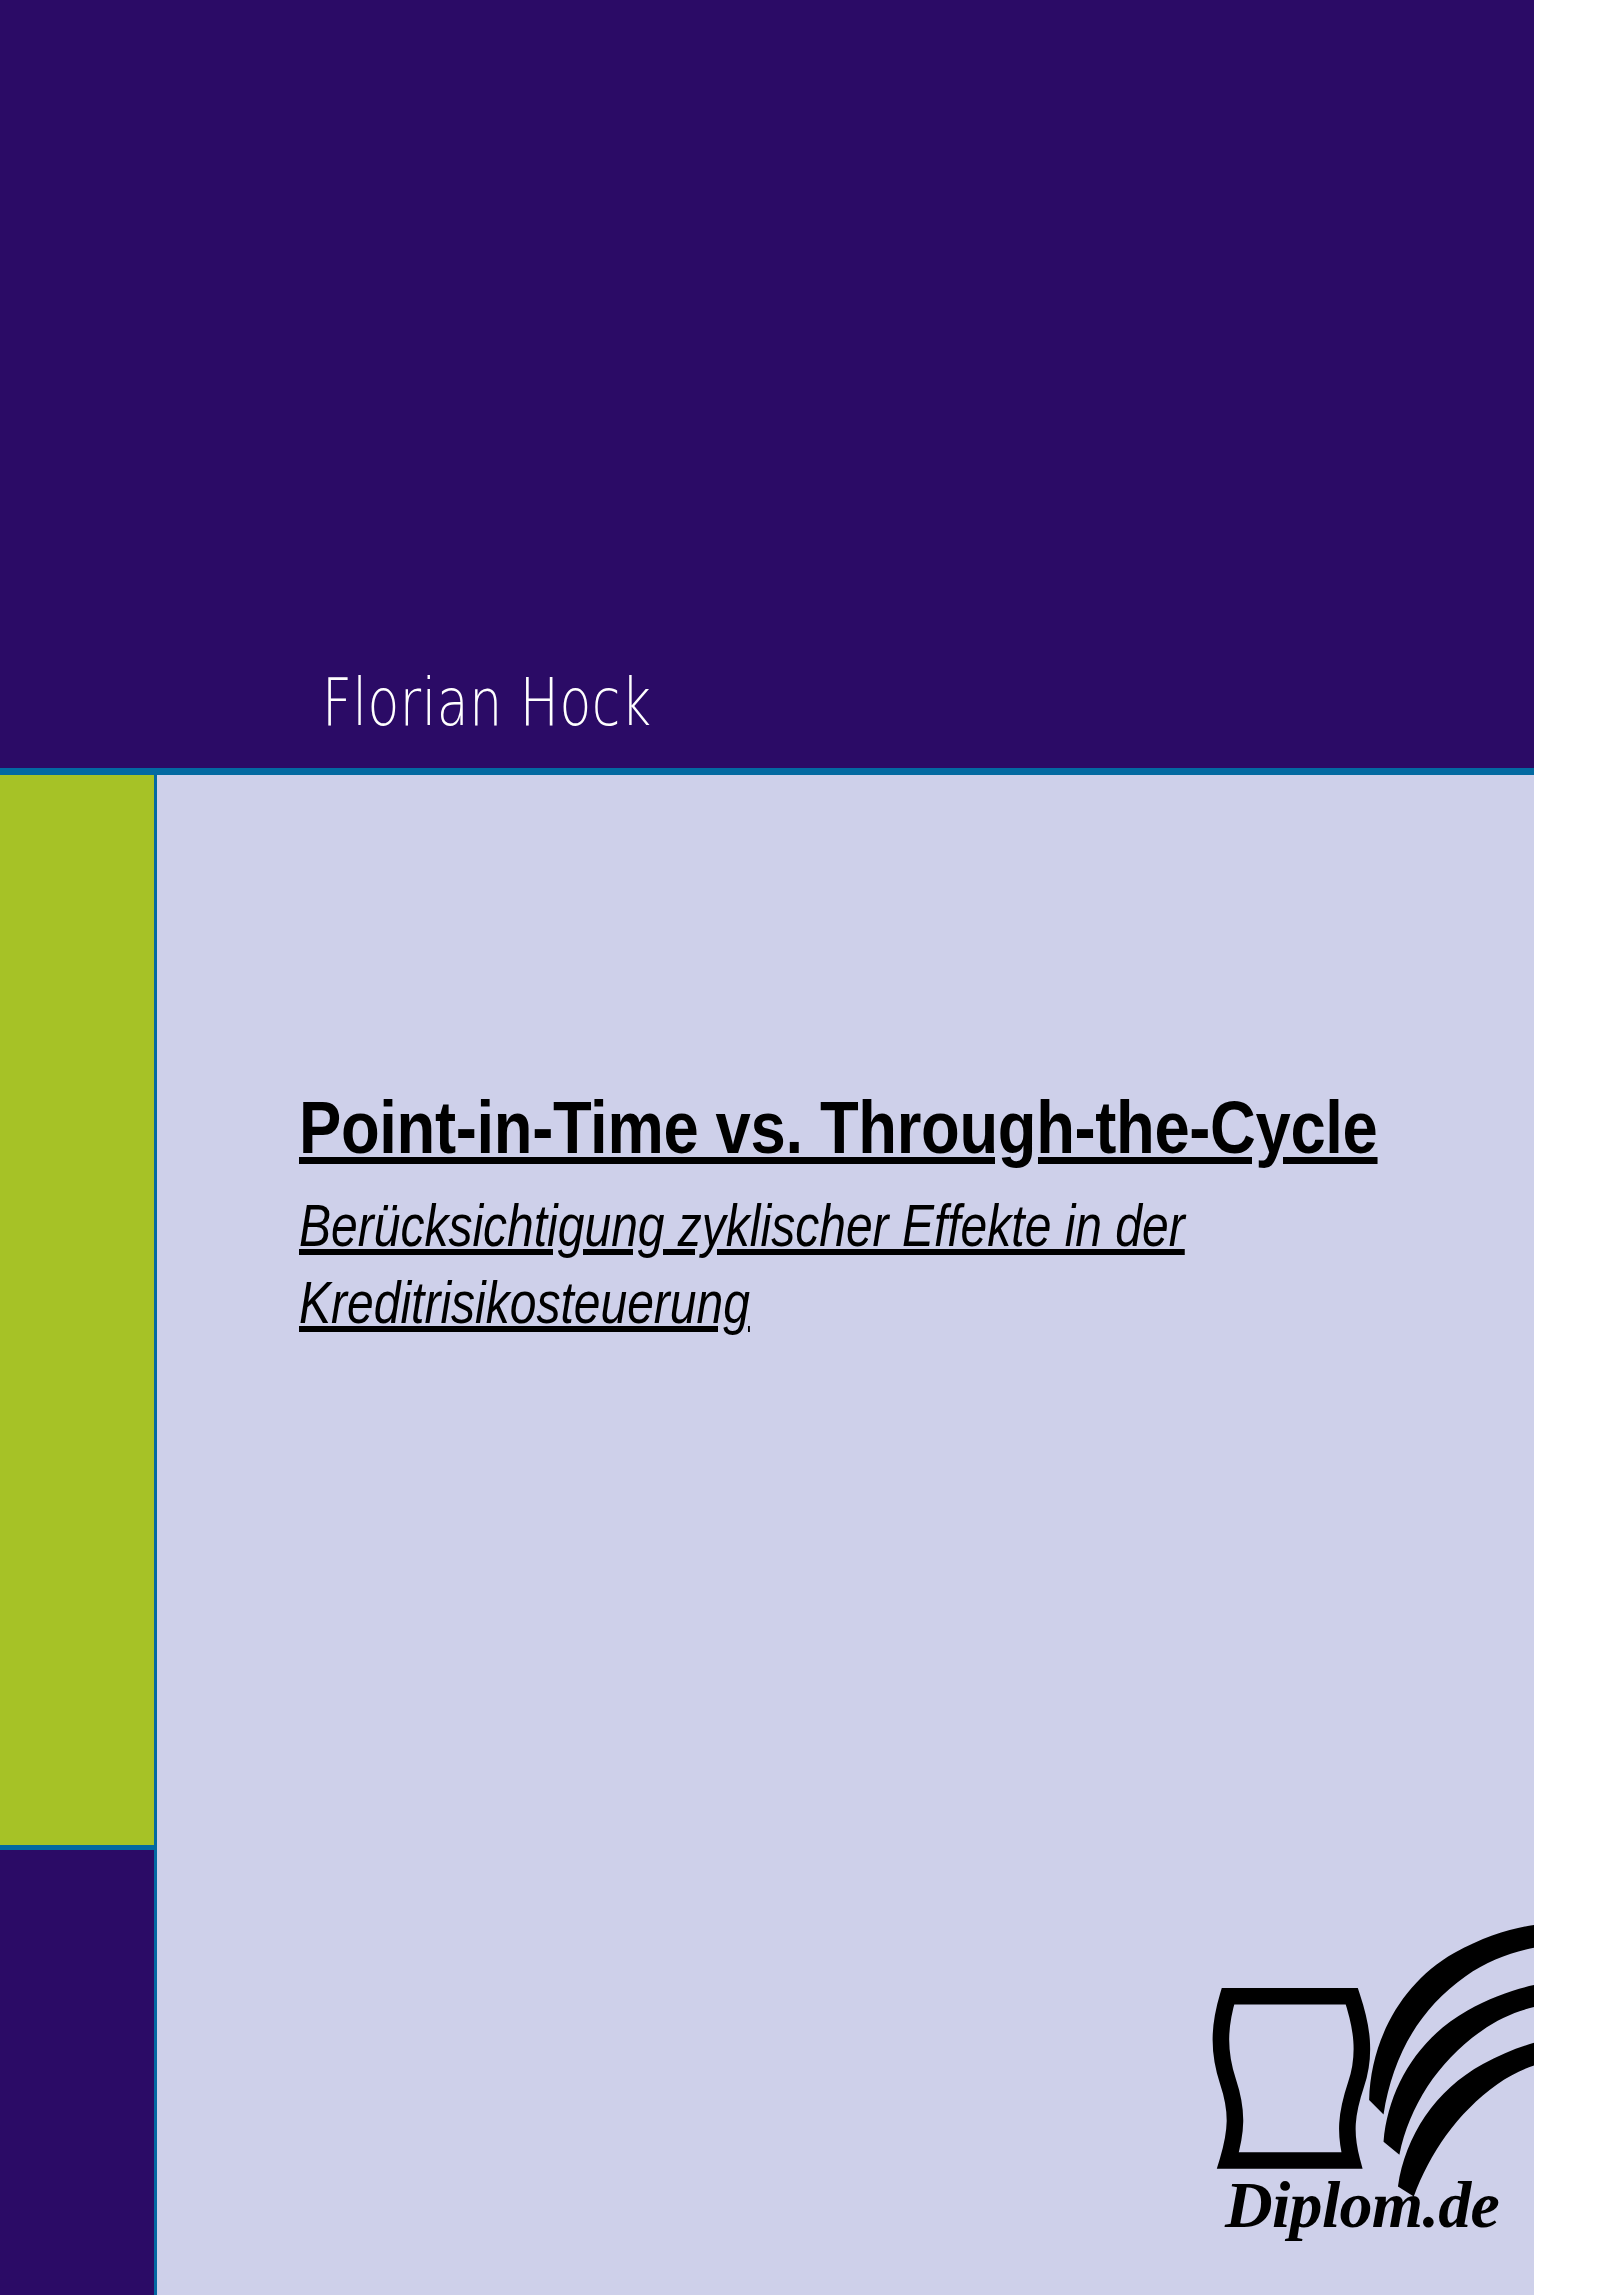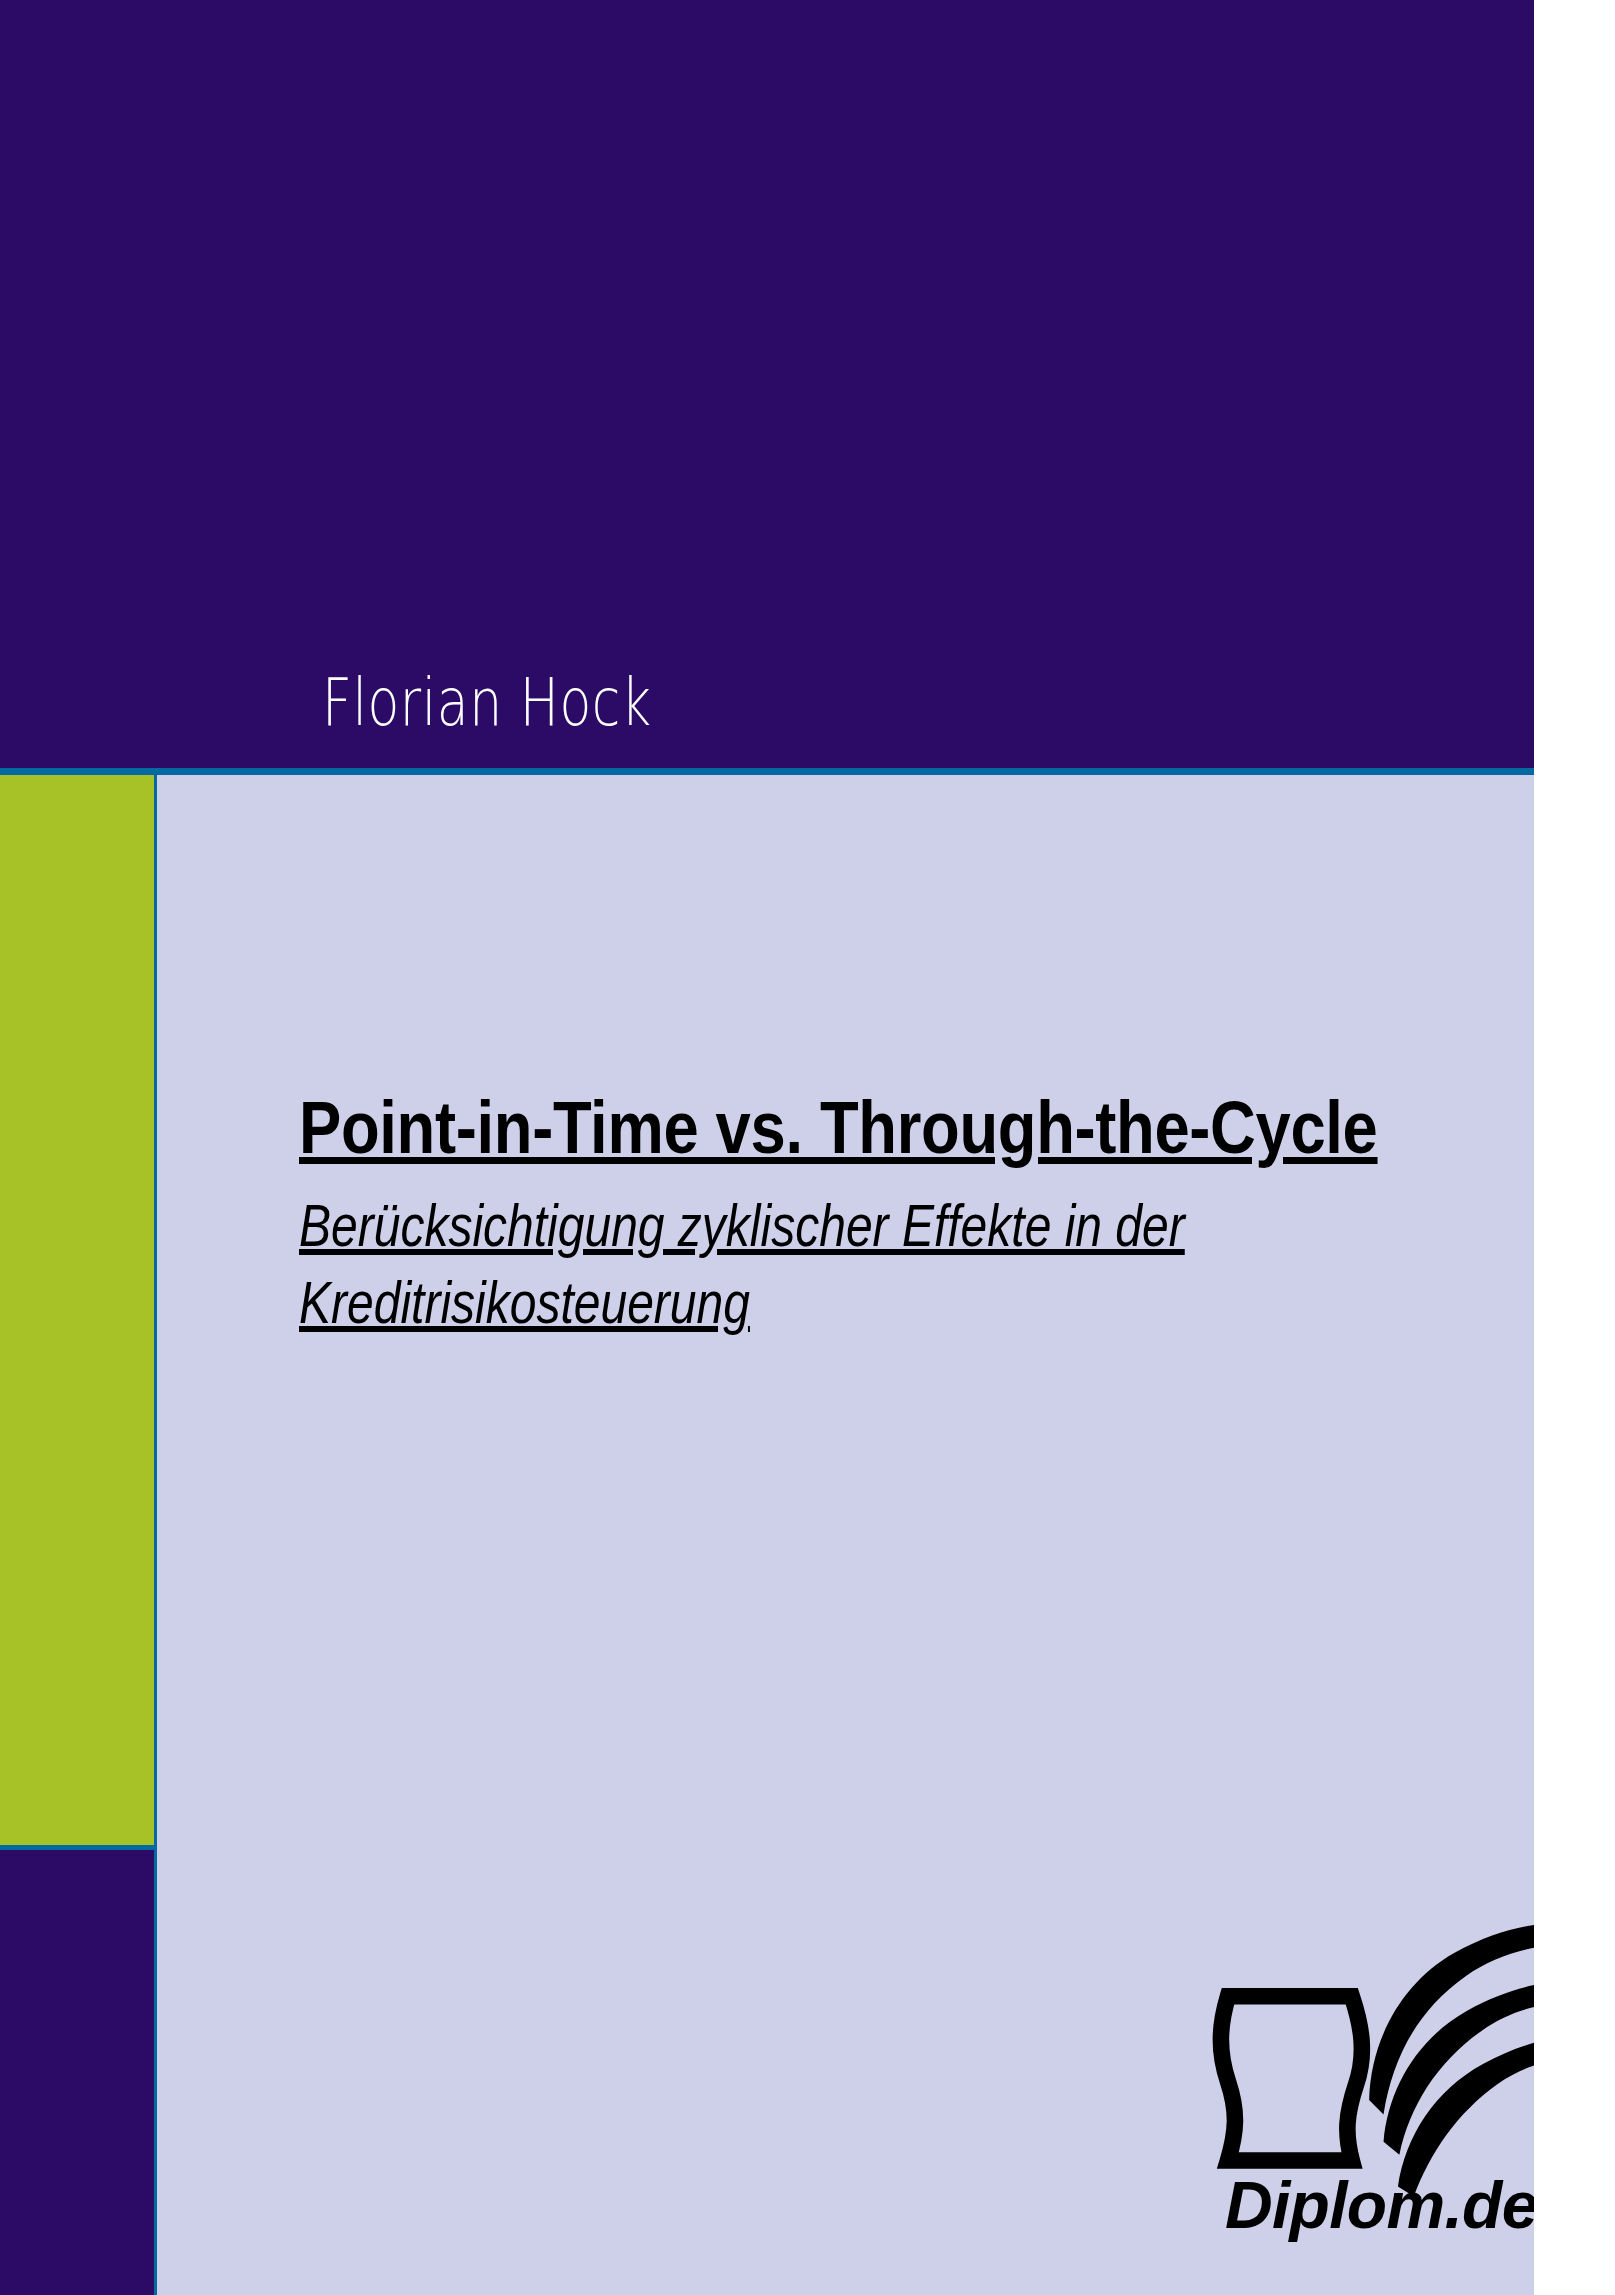--- a/index.html
+++ b/index.html
@@ -124,21 +124,21 @@
     display: block;
     width: 389px;
     height: 346px;
   }
 
   .logo-word {
     position: absolute;
     left: 23px;
     top: 268px;
     color: #000000;
-    font-family: Liberation Sans, sans-serif;
+    font-family: Liberation Serif, serif;
     font-style: italic;
     font-weight: bold;
     font-size: 66px;
     line-height: 66px;
     letter-spacing: -0.7px;
     white-space: nowrap;
   }
 </style>
 </head>
 <body>

